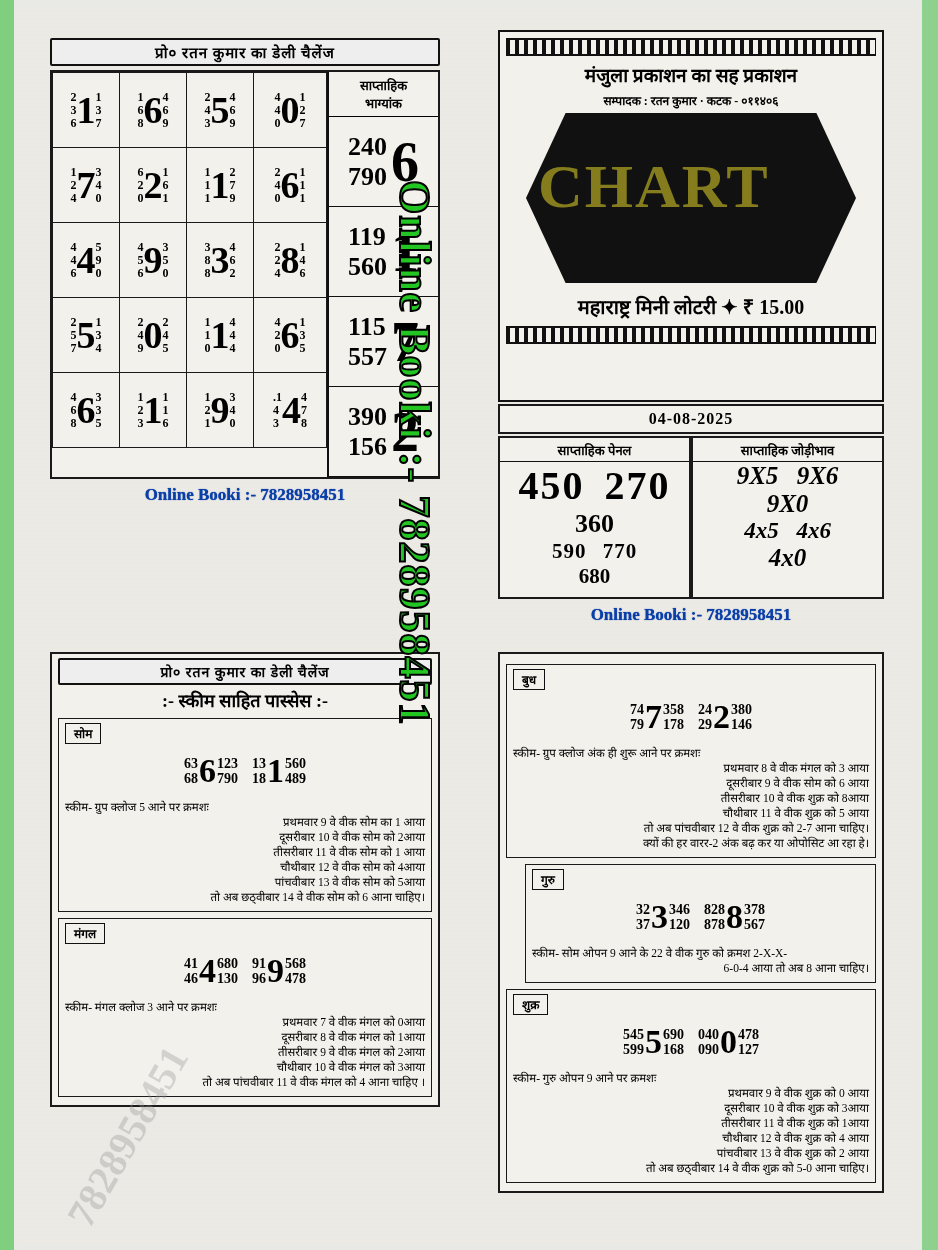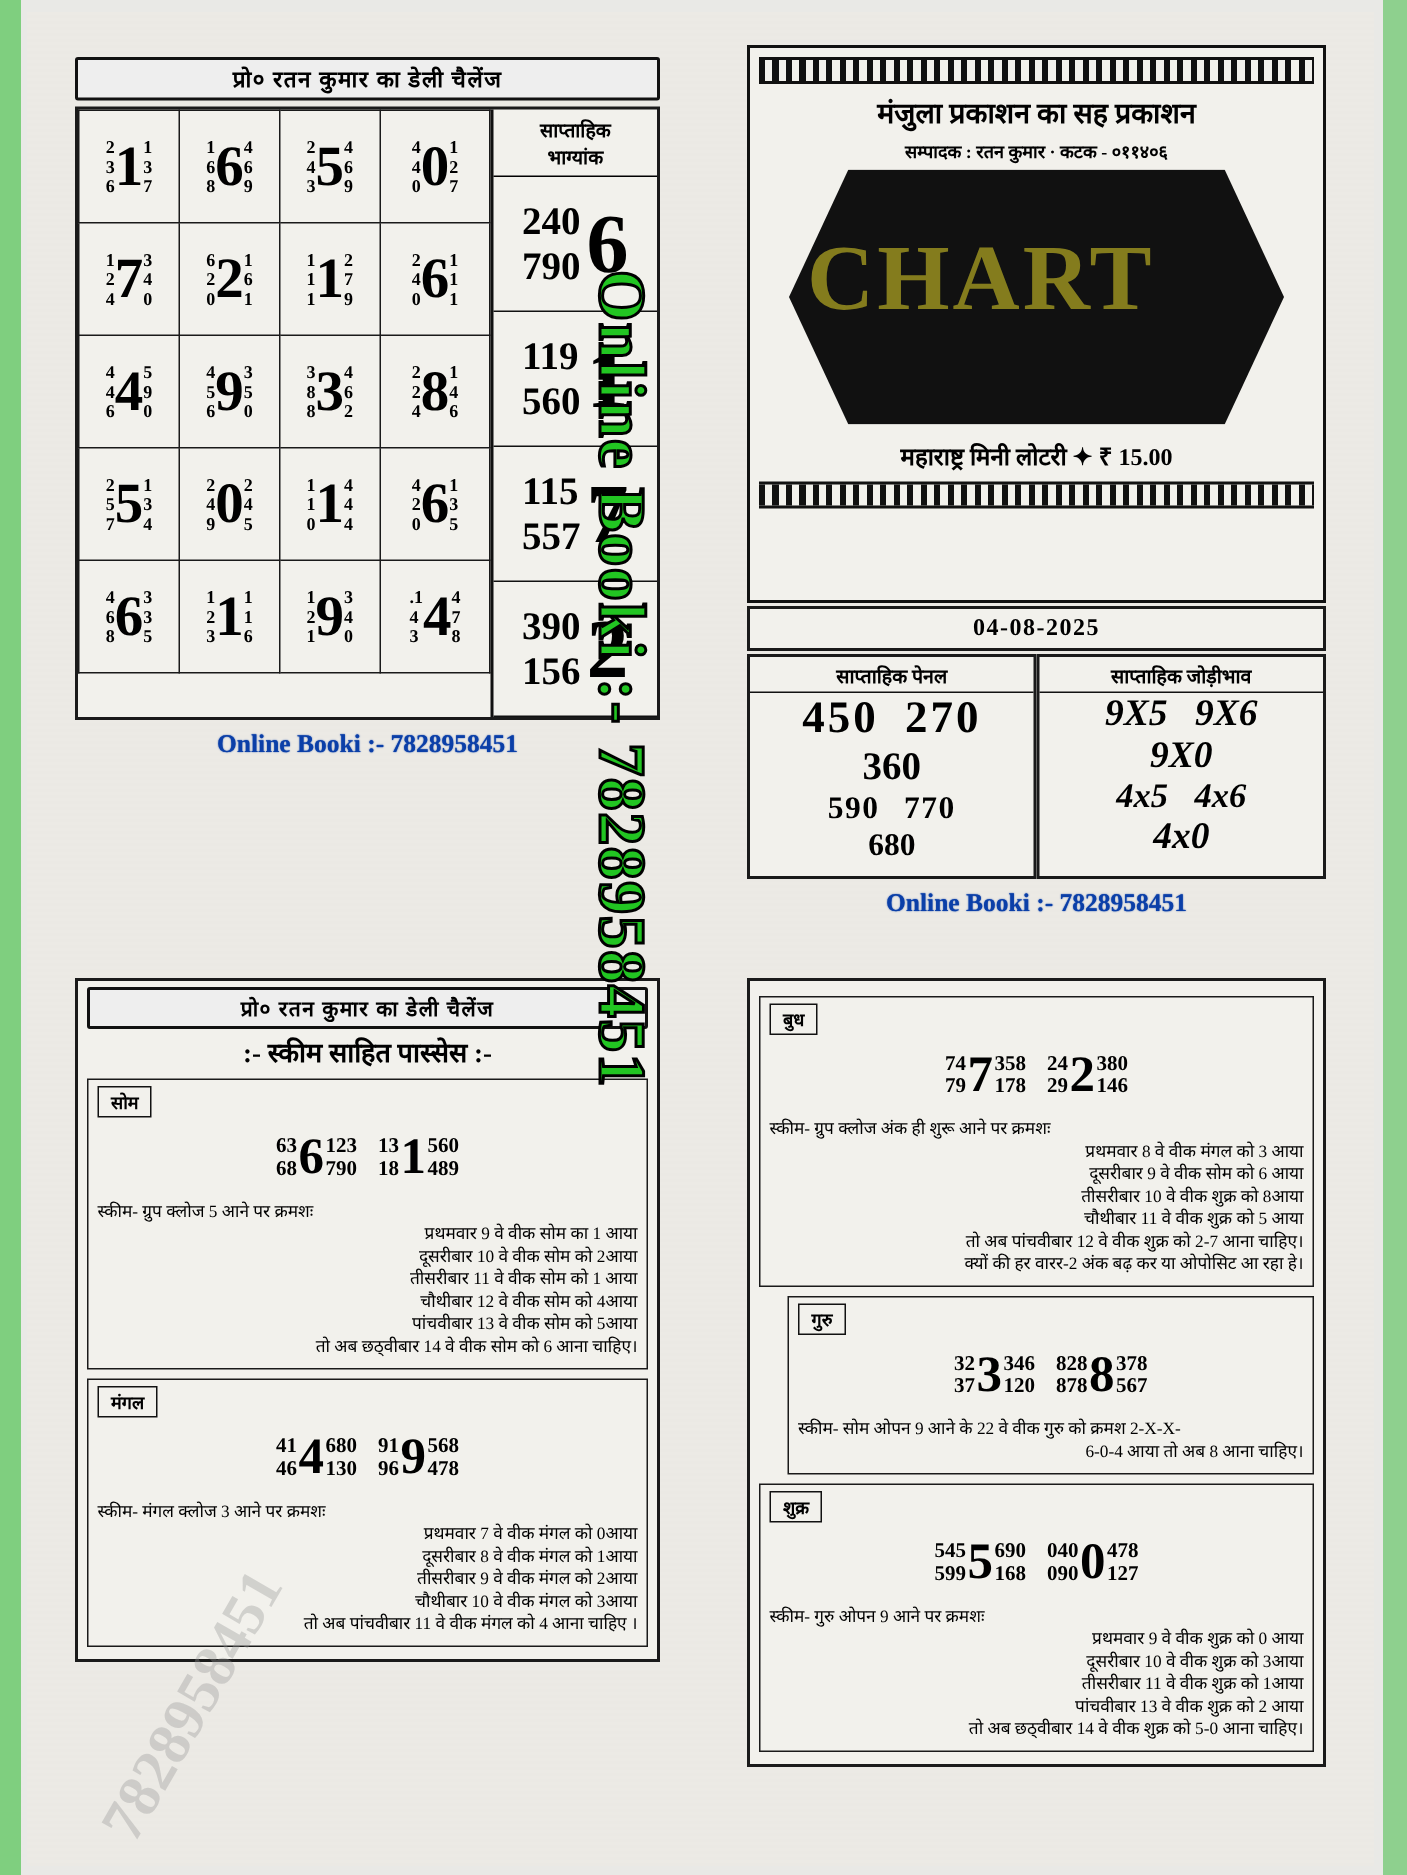--- a/index.html
+++ b/index.html
@@ -52,21 +52,21 @@
   .diamond{
     width:330px;height:170px;margin:4px auto 0;position:relative;
     background:#111;
     clip-path:polygon(12% 0,88% 0,100% 50%,88% 100%,12% 100%,0 50%);
     display:flex;align-items:center;justify-content:center;
   }
   .diamond .inner{color:#cfcfcf;font-size:40px;font-weight:bold;letter-spacing:4px;
      font-family:"Liberation Serif",serif;opacity:.6;}
   .ornline{height:14px;border-top:2px solid #111;border-bottom:2px solid #111;
      background:repeating-linear-gradient(90deg,#111 0 4px,#f2f1ec 4px 9px);margin:6px 6px;}
-  .pricebar{font-family:"Liberation Serif",serif;font-weight:bold;font-size:16px;text-align:center;}
+  .pricebar{font-family:"Liberation Serif",serif;font-weight:bold;font-size:20px;text-align:center;}
   .datebar{font-family:"Liberation Serif",serif;font-weight:bold;font-size:16px;text-align:center;letter-spacing:1px;}
   
   .wm-vert{
     position:absolute;left:440px;top:180px;transform:rotate(90deg);transform-origin:left top;
     font-family:"Liberation Serif",serif;font-weight:bold;font-size:44px;white-space:nowrap;
     color:#22c522;-webkit-text-stroke:2px #000;text-stroke:2px #000;
     letter-spacing:1px;z-index:40;pointer-events:none;
   }
   .wm-diag{
     position:absolute;left:80px;top:1180px;transform:rotate(-60deg);transform-origin:left bottom;
@@ -288,21 +288,21 @@
     </div>
 
     <div class="box" style="margin-top:2px;padding:4px 0;">
       <div class="datebar">04-08-2025</div>
     </div>
 
     <div style="display:flex;margin-top:2px;">
       <div class="box" style="width:50%;padding:3px 0 8px;">
         <div class="weekly" style="border-bottom:1px solid #111;padding-bottom:2px;">साप्ताहिक पेनल</div>
         <div style="text-align:center;">
-          <div class="bignum" style="font-size:30px;letter-spacing:2px;">
+          <div class="bignum" style="font-size:40px;letter-spacing:2px;">
             <span>450</span>
             <span style="margin-left:8px;">270</span>
           </div>
           <div class="bignum" style="font-size:26px;">360</div>
           <div class="bignum" style="font-size:21px;letter-spacing:1px;">
             <span>590</span>
             <span style="margin-left:10px;">770</span>
           </div>
           <div class="bignum" style="font-size:21px;">680</div>
         </div>
@@ -444,20 +444,21 @@
                 <div class="pb-left">040<br>090</div>
                 <div class="pb-mid">0</div>
                 <div class="pb-right">478<br>127</div>
               </div>
             </div>
             <div class="scheme-text">
               <div class="first">स्कीम- गुरु ओपन 9 आने पर क्रमशः</div>
               <div>प्रथमवार 9 वे वीक शुक्र को 0 आया</div>
               <div>दूसरीबार 10 वे वीक शुक्र को 3आया</div>
               <div>तीसरीबार 11 वे वीक शुक्र को 1आया</div>
+              <div>चौथीबार 12 वे वीक शुक्र को 4 आया</div>
               <div>पांचवीबार 13 वे वीक शुक्र को 2 आया</div>
               <div>तो अब छठ्वीबार 14 वे वीक शुक्र को  5-0 आना चाहिए।</div>
             </div>
           </div>
         </div>
     </div>
   </div>
 
   <div class="wm-diag">7828958451</div>
   <div class="wm-chart">CHART</div>

